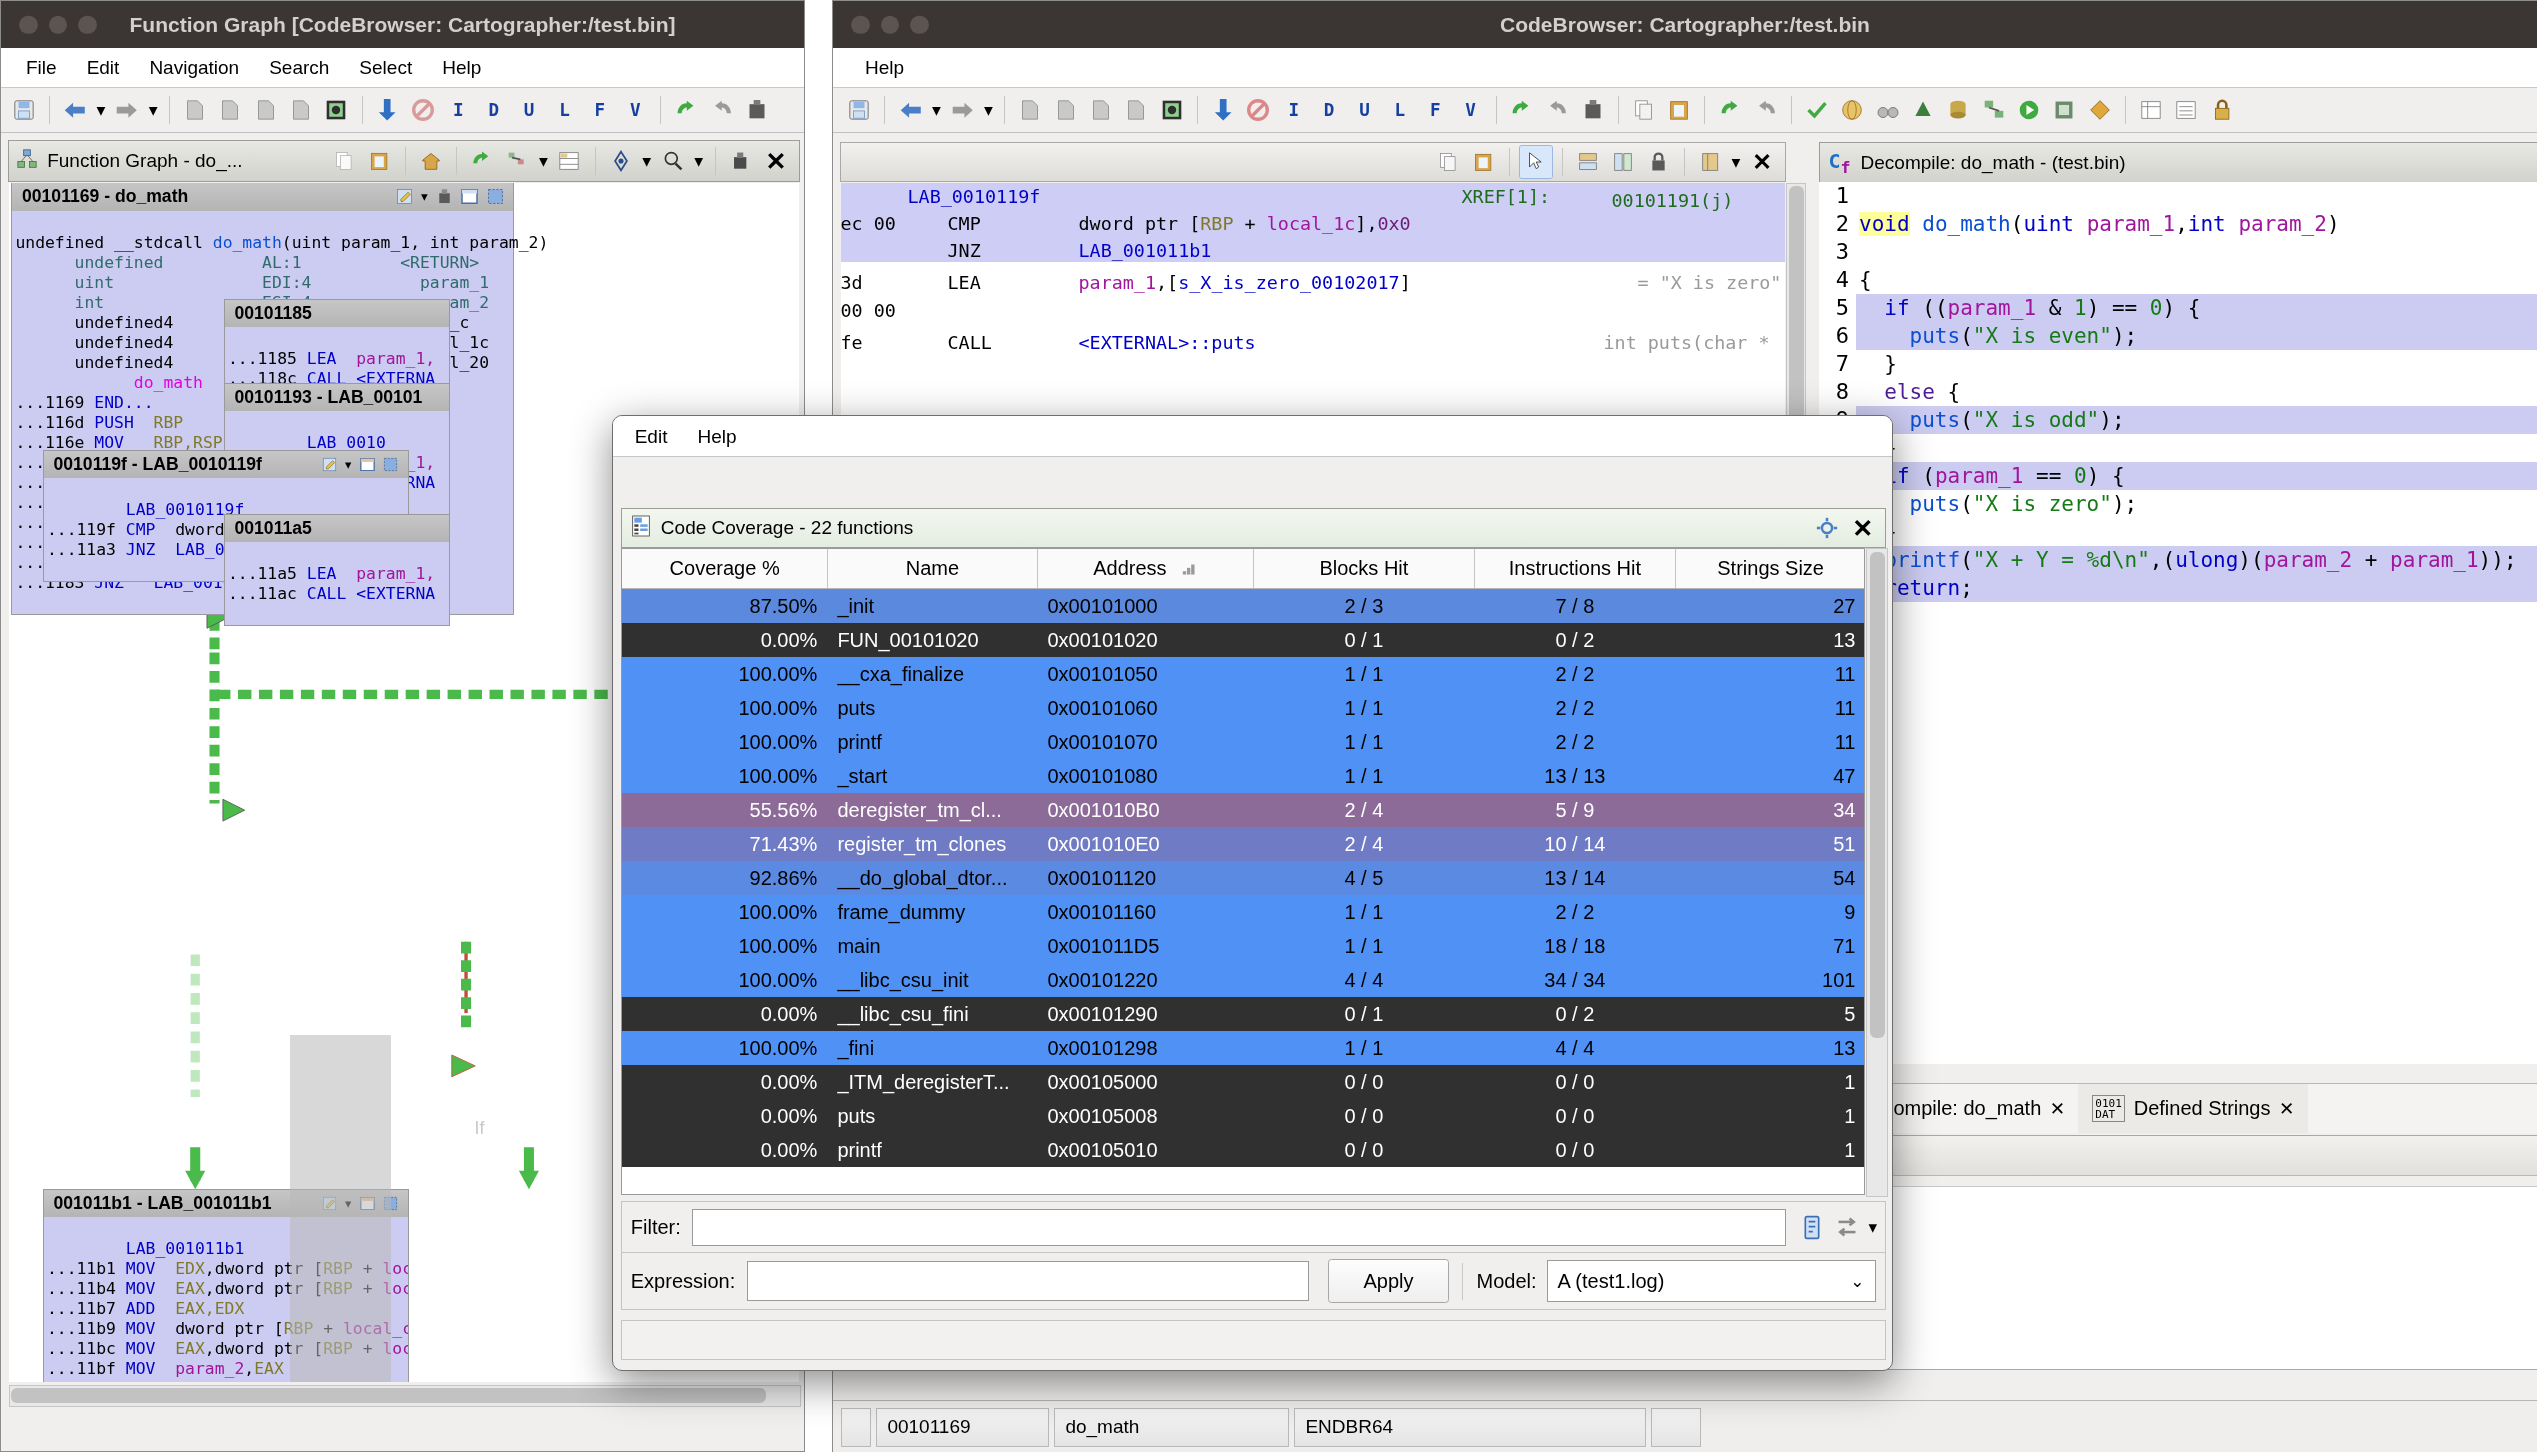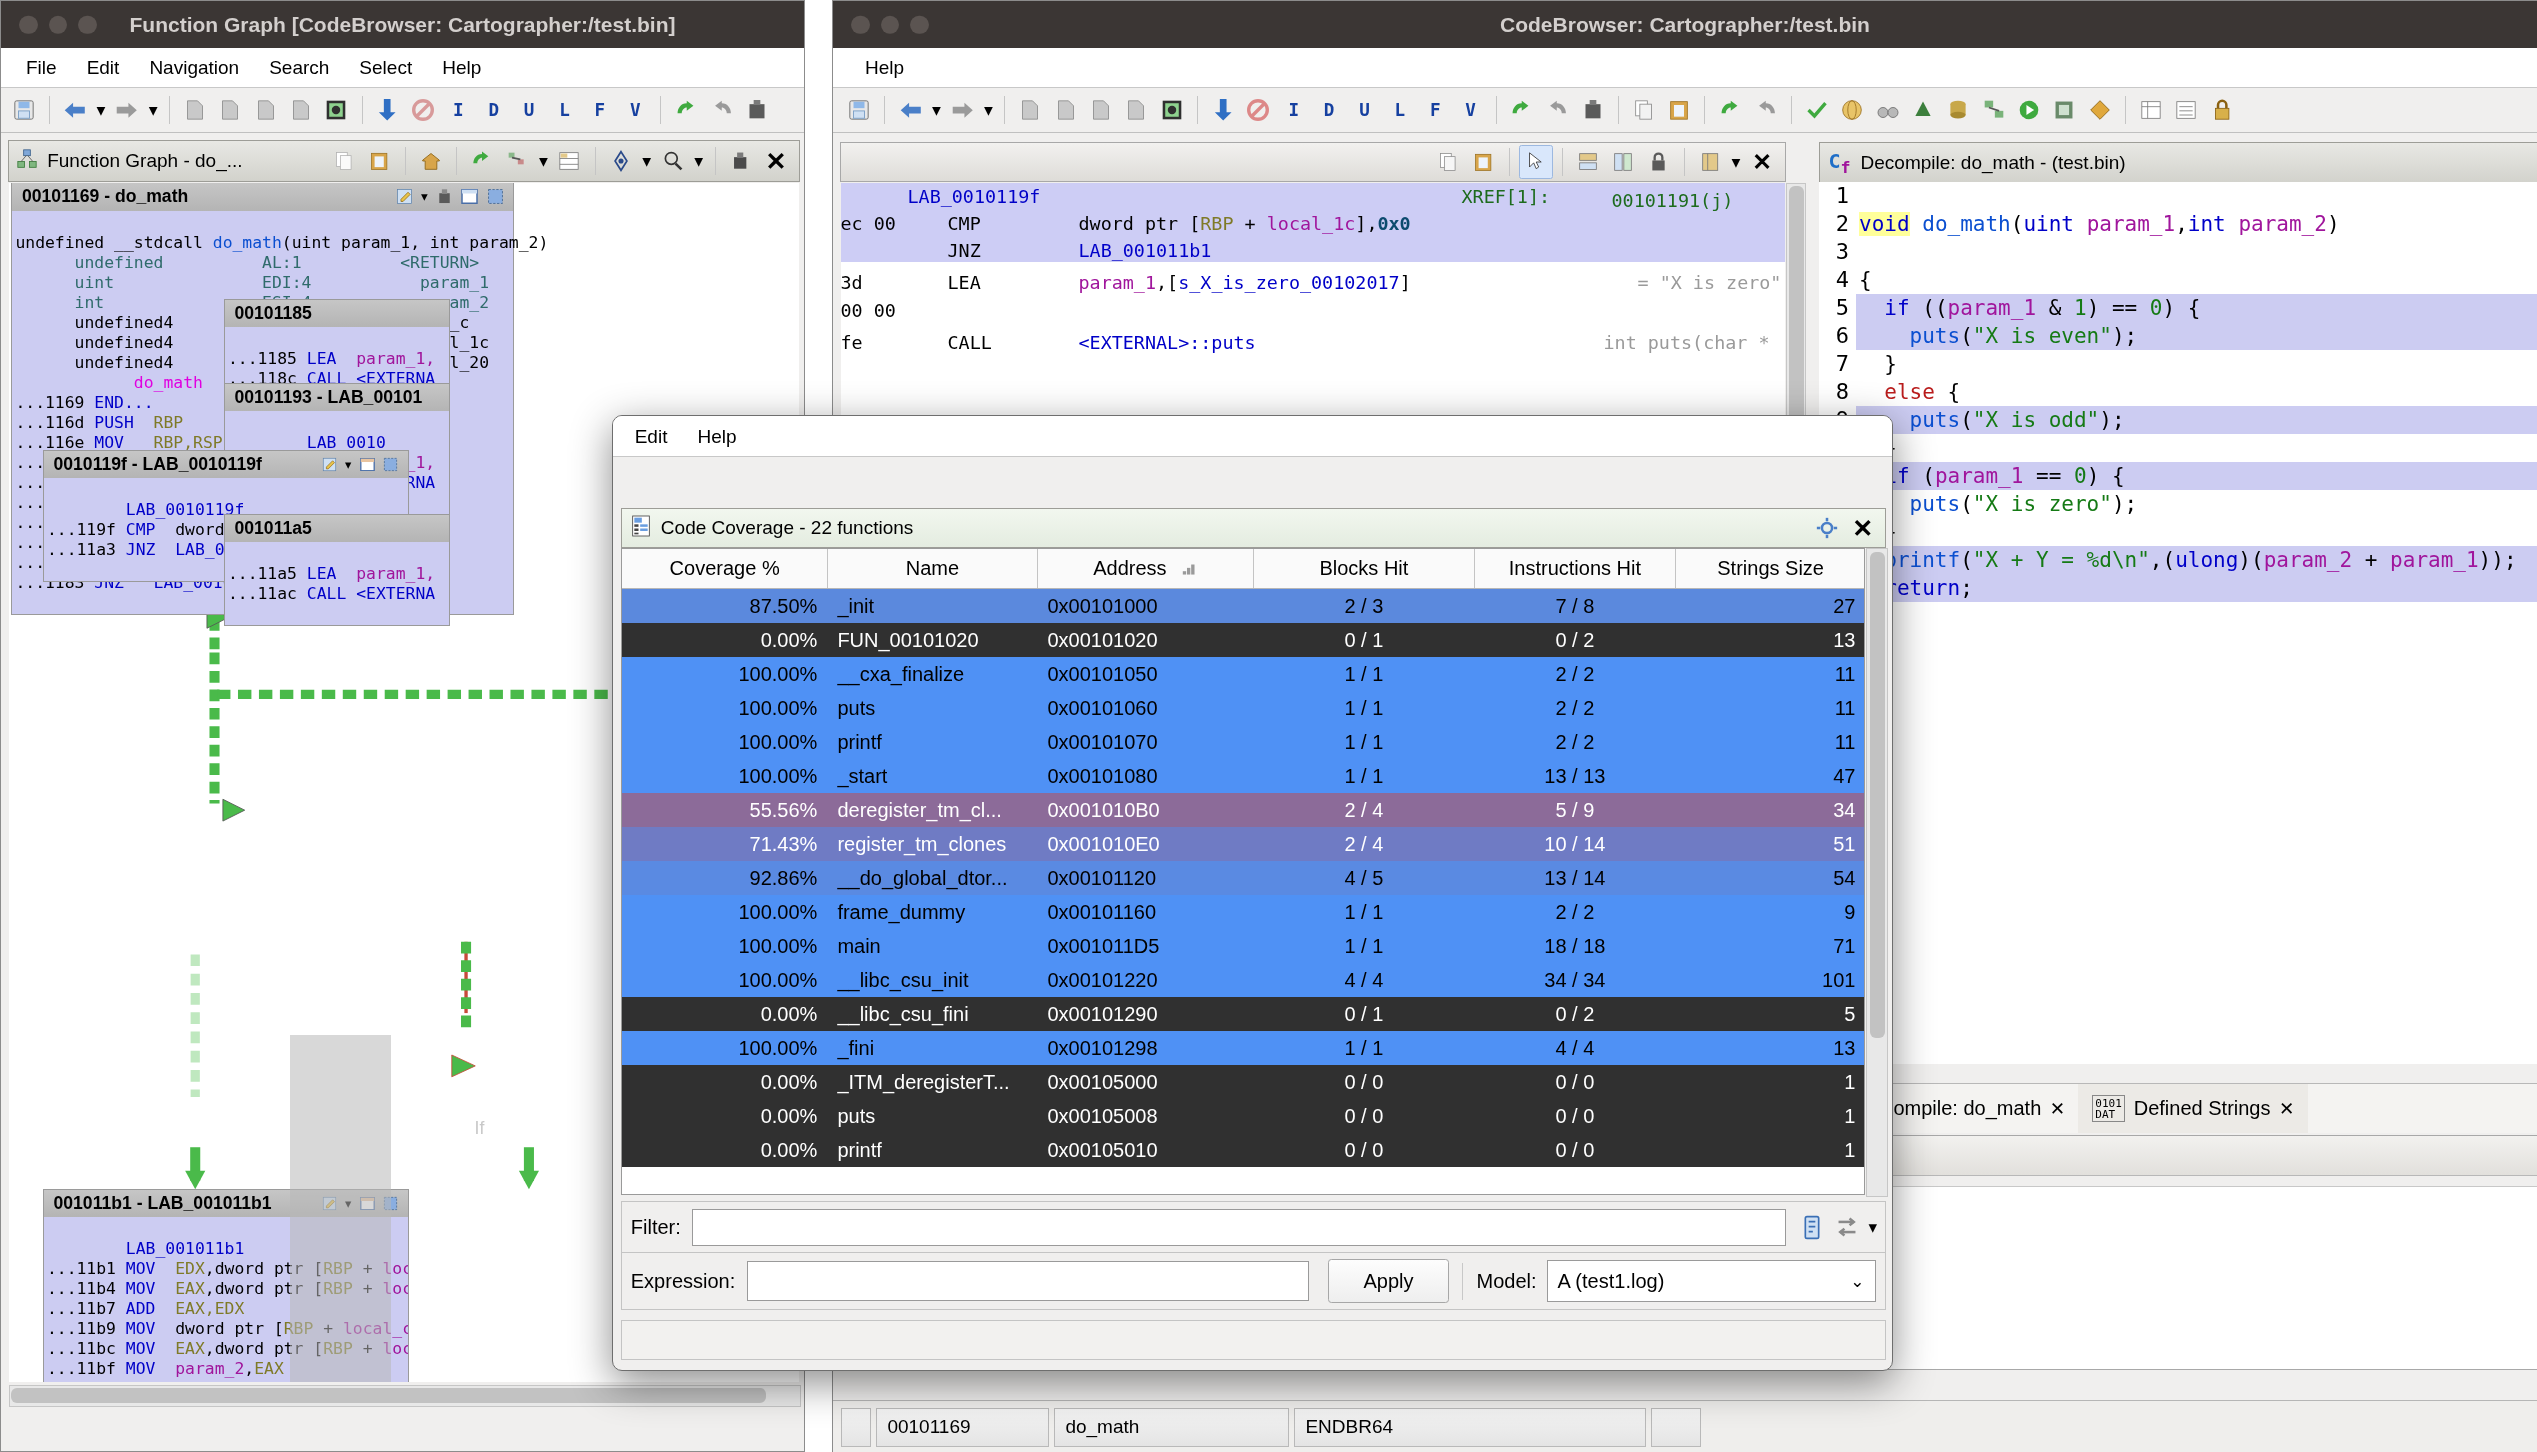--- a/index.html
+++ b/index.html
@@ -46,21 +46,21 @@
     justify-content:space-between;
   }
   .phead .title{flex:1;white-space:nowrap;overflow:hidden;padding-left:6.7px;}
   .phead.greenish{background:linear-gradient(#f2f7ef,#e4ece0);}
 
   
   .mono{font-family:"DejaVu Sans Mono", monospace;}
   .kw{color:#0000c8;}
   .fn{color:#0b4fd0;}
   .reg{color:#7f7a27;}
-  .num{color:#0c4a6e;font-weight:bold;}
+  .num{color:#701a75;}
   .var{color:#a0159c;}
   .ty{color:#2f6b6b;}
   .cmt{color:#9a9a9a;}
   .lbl{color:#0000c8;}
   .pink{color:#e000e0;}
   .xref{color:#1d6b1d;}
 
   
   .cc-table{width:100%;border-collapse:collapse;table-layout:fixed;}
   .cc-table th{
@@ -404,21 +404,21 @@
         <div class="abs mono" style="left: 40px; top: 84px; white-space: pre; font-size: 21px; line-height: 28px;">{</div>
         <div class="abs" style="left: 37px; top: 112px; width: 1514px; height: 28px; background: rgb(204, 204, 242);"></div>
         <div class="abs mono" style="left: 0px; top: 112px; width: 30px; text-align: right; font-size: 22px; line-height: 28px;">5</div>
         <div class="abs mono" style="left: 40px; top: 112px; white-space: pre; font-size: 21px; line-height: 28px;">  <span style="color:#0000c8">if</span> ((<span style="color:#a0159c">param_1</span> &amp; <span style="color:#157a15">1</span>) == <span style="color:#157a15">0</span>) {</div>
         <div class="abs" style="left: 37px; top: 140px; width: 1514px; height: 28px; background: rgb(204, 204, 242);"></div>
         <div class="abs mono" style="left: 0px; top: 140px; width: 30px; text-align: right; font-size: 22px; line-height: 28px;">6</div>
         <div class="abs mono" style="left: 40px; top: 140px; white-space: pre; font-size: 21px; line-height: 28px;">    <span style="color:#0b4fd0">puts</span>(<span style="color:#157a15">"X is even"</span>);</div>
         <div class="abs mono" style="left: 0px; top: 168px; width: 30px; text-align: right; font-size: 22px; line-height: 28px;">7</div>
         <div class="abs mono" style="left: 40px; top: 168px; white-space: pre; font-size: 21px; line-height: 28px;">  }</div>
         <div class="abs mono" style="left: 0px; top: 196px; width: 30px; text-align: right; font-size: 22px; line-height: 28px;">8</div>
-        <div class="abs mono" style="left: 40px; top: 196px; white-space: pre; font-size: 21px; line-height: 28px;">  <span style="color:#b91c1c">else</span> {</div>
+        <div class="abs mono" style="left: 40px; top: 196px; white-space: pre; font-size: 21px; line-height: 28px;">  <span style="color:#4c1d95">else</span> {</div>
         <div class="abs" style="left: 37px; top: 224px; width: 1514px; height: 28px; background: rgb(204, 204, 242);"></div>
         <div class="abs mono" style="left: 0px; top: 224px; width: 30px; text-align: right; font-size: 22px; line-height: 28px;">9</div>
         <div class="abs mono" style="left: 40px; top: 224px; white-space: pre; font-size: 21px; line-height: 28px;">    <span style="color:#0b4fd0">puts</span>(<span style="color:#157a15">"X is odd"</span>);</div>
         <div class="abs mono" style="left: 40px; top: 252px; white-space: pre; font-size: 21px; line-height: 28px;">  }</div>
         <div class="abs" style="left: 37px; top: 280px; width: 1514px; height: 28px; background: rgb(204, 204, 242);"></div>
         <div class="abs mono" style="left: 40px; top: 280px; white-space: pre; font-size: 21px; line-height: 28px;">  <span style="color:#0000c8">if</span> (<span style="color:#a0159c">param_1</span> == <span style="color:#157a15">0</span>) {</div>
         <div class="abs mono" style="left: 40px; top: 308px; white-space: pre; font-size: 21px; line-height: 28px;">    <span style="color:#0b4fd0">puts</span>(<span style="color:#157a15">"X is zero"</span>);</div>
         <div class="abs mono" style="left: 40px; top: 336px; white-space: pre; font-size: 21px; line-height: 28px;">  }</div>
         <div class="abs" style="left: 37px; top: 364px; width: 1514px; height: 28px; background: rgb(204, 204, 242);"></div>
         <div class="abs mono" style="left: 40px; top: 364px; white-space: pre; font-size: 21px; line-height: 28px;">  <span style="color:#0b4fd0">printf</span>(<span style="color:#157a15">"X + Y = %d\n"</span>,(<span style="color:#0000c8">ulong</span>)(<span style="color:#a0159c">param_2</span> + <span style="color:#a0159c">param_1</span>));</div>

